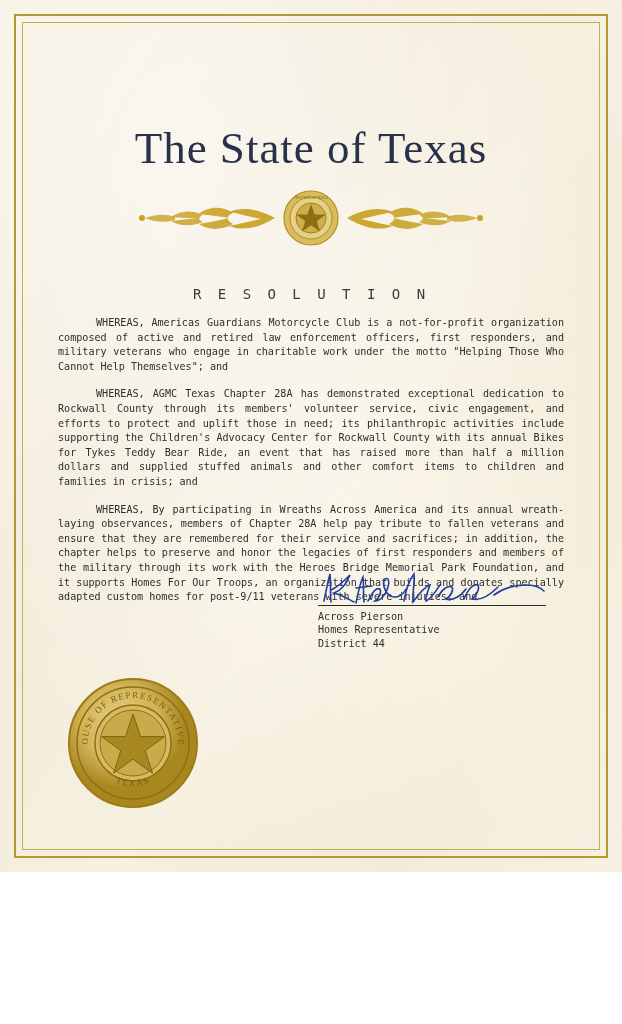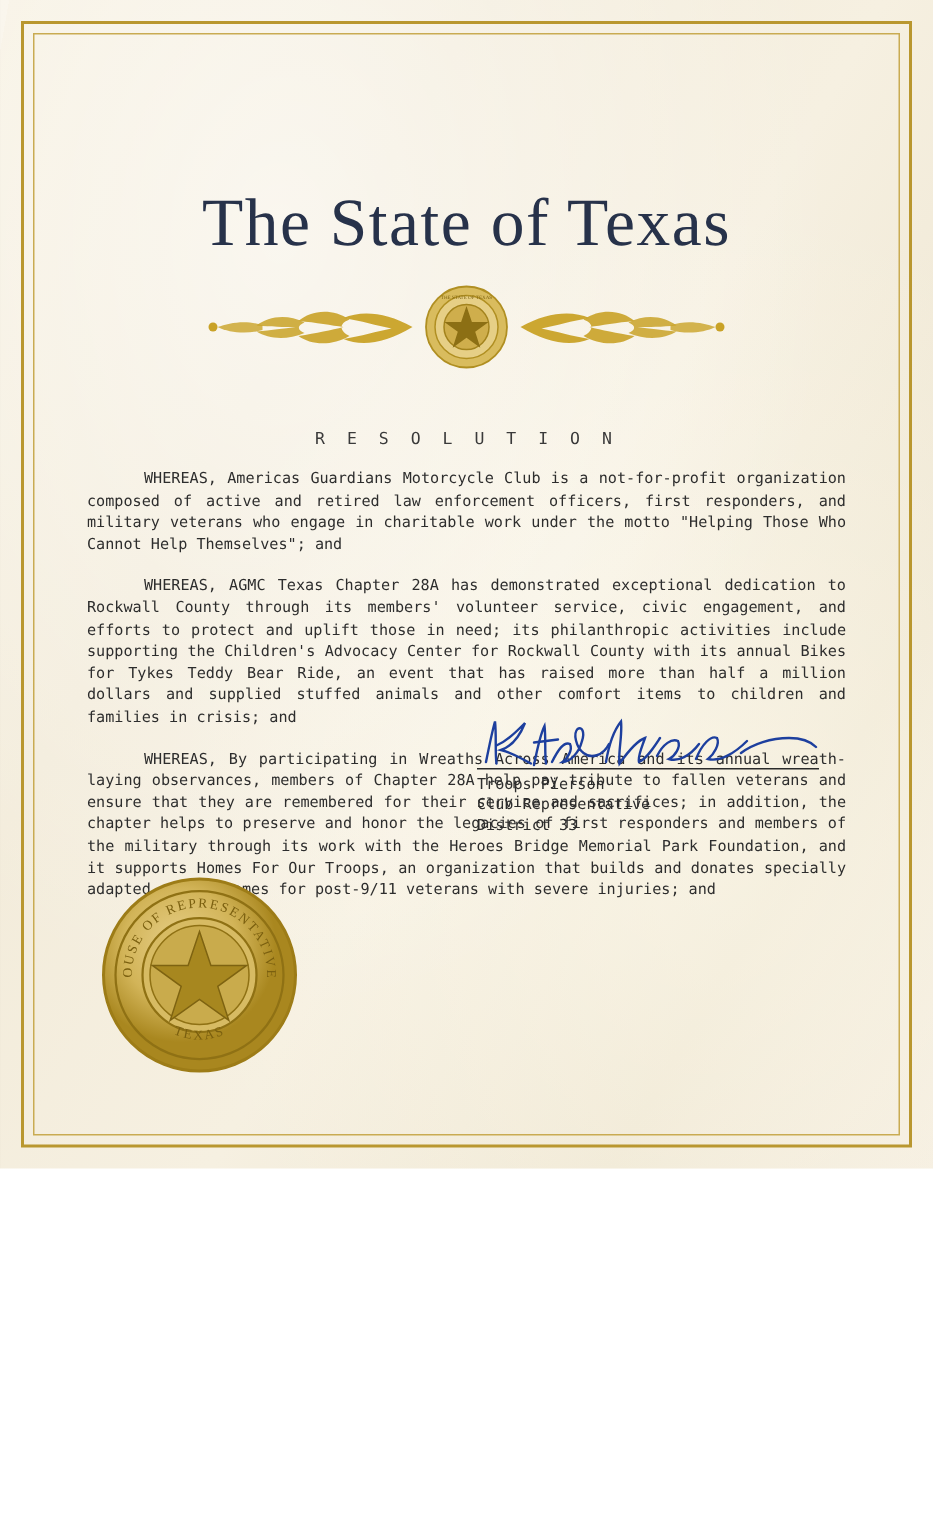--- a/index.html
+++ b/index.html
@@ -10,21 +10,21 @@
     width: 622px;
     height: 1024px;
     background: #ffffff;
     font-family: "Liberation Sans", sans-serif;
     overflow: hidden;
   }
 
   #certificate {
     position: relative;
     width: 622px;
-    height: 779px;
+    height: 872px;
     background:
       radial-gradient(ellipse at 30% 20%, rgba(255,255,255,0.55), rgba(255,255,255,0) 60%),
       radial-gradient(ellipse at 75% 70%, rgba(255,252,240,0.5), rgba(255,255,255,0) 55%),
       linear-gradient(120deg, #f7f1e2 0%, #f3ecdb 30%, #f6f0e1 55%, #efe7d3 80%, #f5eee0 100%);
     box-sizing: border-box;
     overflow: hidden;
   }
 
   
   .paper-streaks {
@@ -89,21 +89,21 @@
   .star-seal {
     flex: 0 0 56px;
     height: 56px;
     margin: 0 6px;
   }
 
   .resolution-label {
     text-align: center;
     margin-top: 38px;
     font-family: "DejaVu Sans Mono", monospace;
-    font-size: 11px;
+    font-size: 14px;
     letter-spacing: 4px;
     color: #3a3a3a;
   }
 
   .body-text {
     margin-top: 14px;
     padding: 0 18px 0 18px;
     font-family: "DejaVu Sans Mono", monospace;
     font-size: 10.1px;
     line-height: 14.6px;
@@ -208,23 +208,23 @@
           <path d="M50 30 C54 22, 58 16, 62 18 C64 22, 60 28, 57 30 C62 30, 68 24, 70 16 C72 10, 70 6, 67 8 C64 11, 66 20, 71 24 C76 28, 84 26, 88 18"></path>
           <path d="M86 30 C88 18, 92 8, 96 3 C97 12, 94 24, 95 31 C100 24, 106 16, 112 14 C110 20, 107 26, 108 30 C113 28, 118 20, 122 14"></path>
           <path d="M120 26 C124 18, 130 14, 134 16 C136 20, 132 26, 128 28 C134 30, 142 26, 148 18"></path>
           <path d="M146 28 C150 18, 156 12, 160 14 C162 18, 158 25, 154 28 C162 30, 172 24, 180 16"></path>
           <path d="M176 24 C184 18, 196 14, 208 14 C216 14, 222 16, 226 20"></path>
         </g>
       </svg>
     </div>
     <div class="sig-line"></div>
     <div class="sig-names">
-      <div>Troops Pierson</div>
-      <div>Club Representative</div>
-      <div>District 33</div>
+      <div>Across Pierson</div>
+      <div>Homes Representative</div>
+      <div>District 44</div>
     </div>
   </div>
 
   <svg class="house-seal" viewBox="0 0 134 134">
     <defs>
       <path id="sealArcTop" d="M 22 67 A 45 45 0 0 1 112 67"></path>
       <path id="sealArcBottom" d="M 24 67 A 43 43 0 0 0 110 67"></path>
       <radialGradient id="goldgrad" cx="40%" cy="35%">
         <stop offset="0%" stop-color="#e8d08a"></stop>
         <stop offset="60%" stop-color="#d2b458"></stop>

